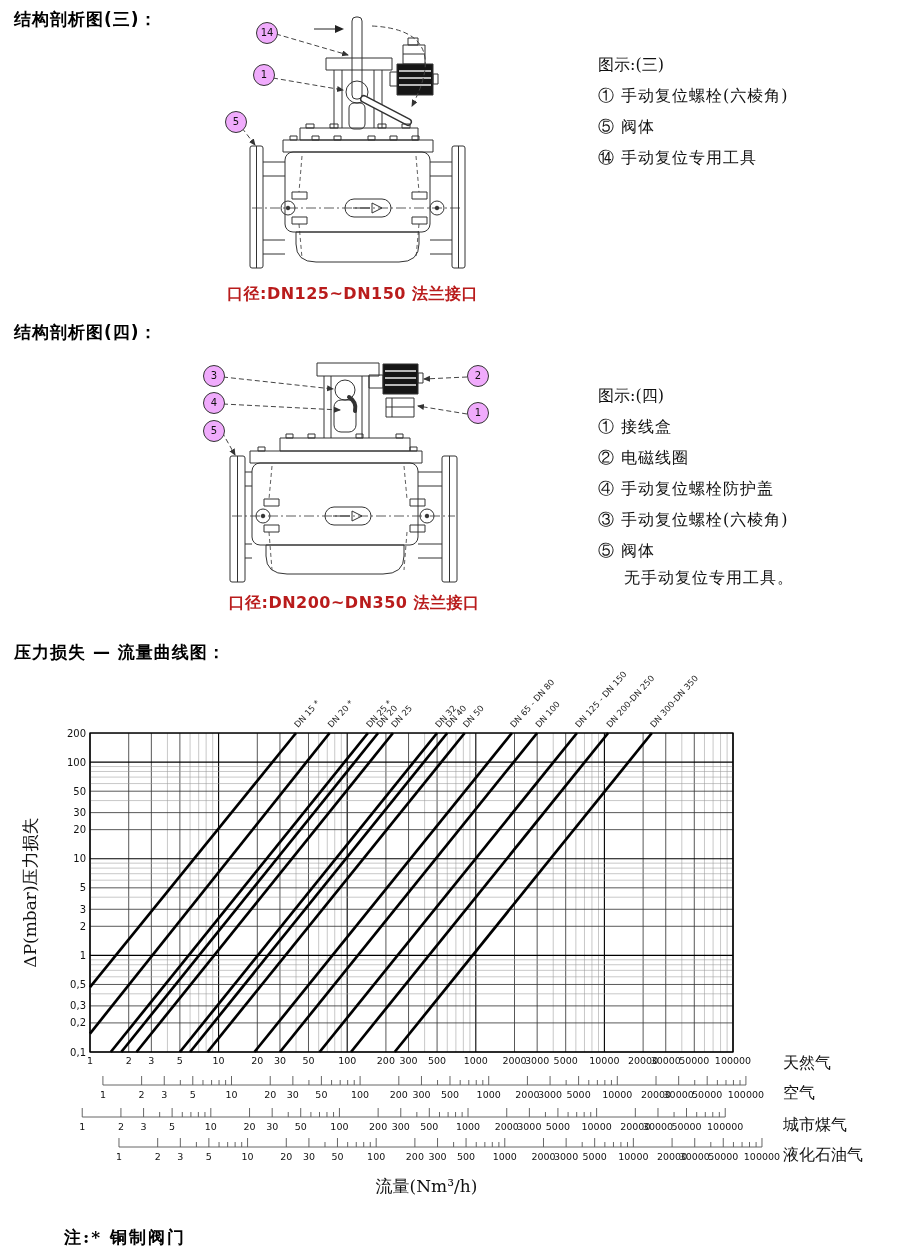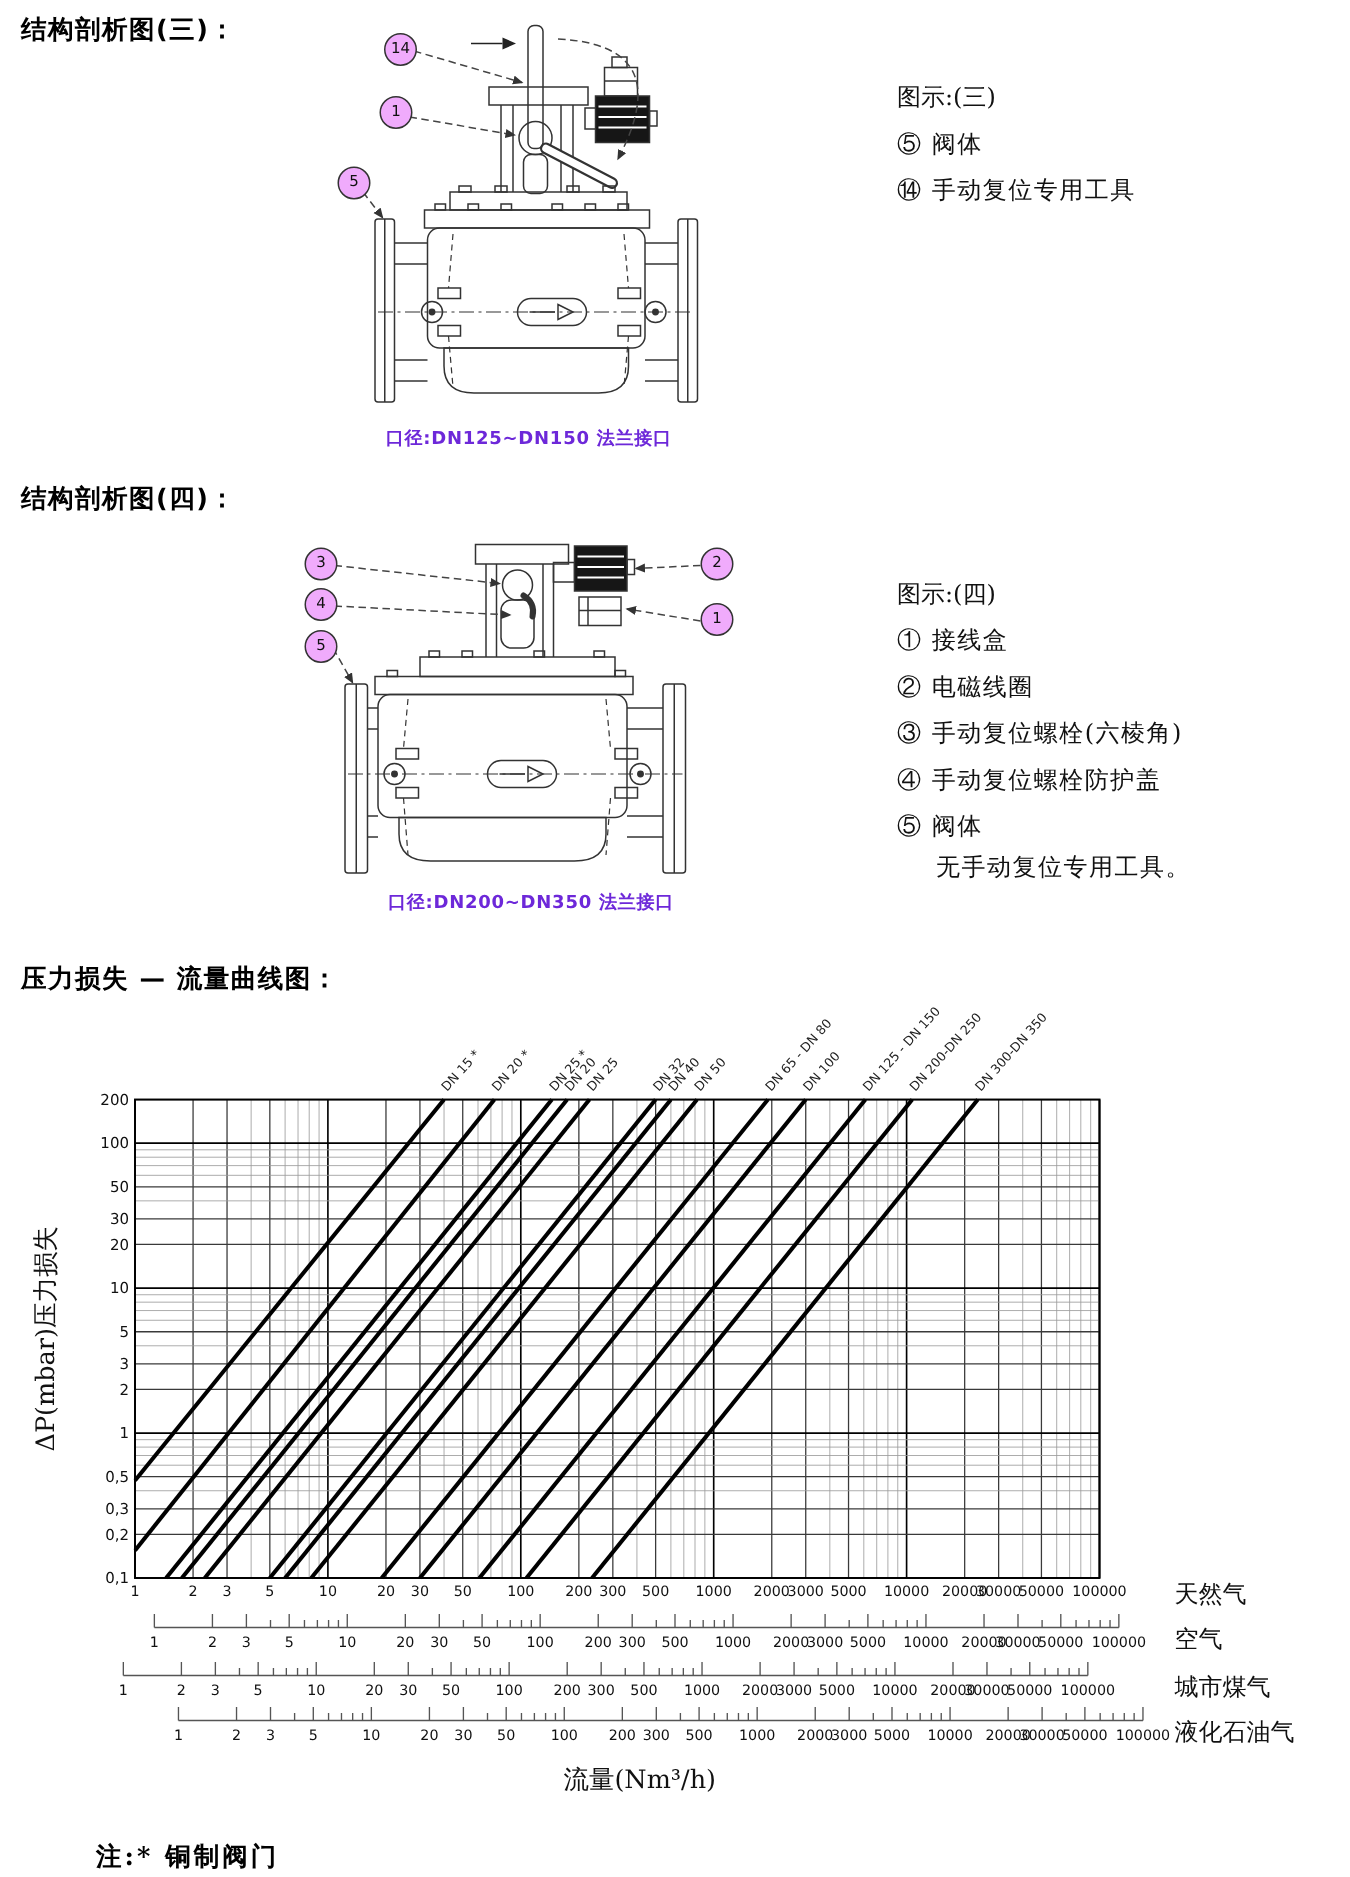--- a/index.html
+++ b/index.html
@@ -1,20 +1,20 @@
 <!DOCTYPE html>
 <html><head>
 <meta charset="utf-8">
 <style>
   html,body{margin:0;padding:0;background:#fff;}
   #page{position:relative;width:900px;height:1251px;background:#fff;overflow:hidden;
         font-family:"DejaVu Sans","Liberation Sans",sans-serif;color:#111;text-decoration:underline;}
   .abs{position:absolute;}
   .sec-title{font-size:17px;font-weight:bold;letter-spacing:1px;color:#000;}
-  .caption{font-size:12px;font-weight:bold;text-align:center;color:#6d28d9;letter-spacing:0.5px;}
+  .caption{font-size:16px;font-weight:bold;text-align:center;color:#b91c1c;letter-spacing:0.5px;}
   .legend{font-family:"DejaVu Serif","Liberation Serif",serif;font-size:16px;color:#111;}
   .legend .lg-title{margin-bottom:8px;}
   .legend .lg-item{margin-top:10px;letter-spacing:1px;}
   .legend .lg-note{margin-top:14px;letter-spacing:1px;}
   .legend .lg-note2{margin-top:6px;padding-left:26px;letter-spacing:1px;}
   .callout{position:absolute;width:20px;height:20px;border:1.3px solid #333;border-radius:50%;
            background:#f0abfc;font-size:10px;line-height:20px;text-align:center;color:#111;z-index:5;}
   .footnote{font-family:"DejaVu Serif","Liberation Serif",serif;font-size:17px;font-weight:bold;
             letter-spacing:2px;color:#000;margin-top:12px;}
   svg{position:absolute;overflow:visible;}
@@ -124,20 +124,21 @@
       <line x1="242" y1="128" x2="255" y2="145" marker-end="url(#ah3)"></line>
     </g>
   </svg>
 
   <div class="callout" style="left:256px;top:22px;">14</div>
   <div class="callout" style="left:253px;top:64px;">1</div>
   <div class="callout" style="left:225px;top:111px;">5</div>
 
   <div class="abs legend" style="left:598px;top:55px;width:300px;">
     <div class="lg-title">图示:(三)</div>
+    <div class="lg-item">① 手动复位螺栓(六棱角)</div>
     <div class="lg-item">⑤ 阀体</div>
     <div class="lg-item">⑭ 手动复位专用工具</div>
   </div>
 
   <div class="abs caption" style="left:205px;top:284px;width:295px;">口径:DN125~DN150 法兰接口</div>
 
   <div class="abs sec-title" style="left:14px;top:321px;">结构剖析图(四)：</div>
 
   <svg class="draw" style="left:190px;top:340px;" width="310" height="260" viewBox="190 340 310 260" fill="none" stroke="#333" stroke-width="1">
     <defs>
@@ -226,22 +227,22 @@
   <div class="callout" style="left:203px;top:365px;">3</div>
   <div class="callout" style="left:203px;top:392px;">4</div>
   <div class="callout" style="left:203px;top:420px;">5</div>
   <div class="callout" style="left:467px;top:365px;">2</div>
   <div class="callout" style="left:467px;top:402px;">1</div>
 
   <div class="abs legend" style="left:598px;top:386px;width:302px;">
     <div class="lg-title">图示:(四)</div>
     <div class="lg-item">① 接线盒</div>
     <div class="lg-item">② 电磁线圈</div>
+    <div class="lg-item">④ 手动复位螺栓防护盖</div>
     <div class="lg-item">③ 手动复位螺栓(六棱角)</div>
-    <div class="lg-item">④ 手动复位螺栓防护盖</div>
     <div class="lg-item">⑤ 阀体</div>
     <div class="lg-note2">无手动复位专用工具。</div>
   </div>
 
   <div class="abs caption" style="left:204px;top:593px;width:300px;">口径:DN200~DN350 法兰接口</div>
 
   <div class="abs sec-title" style="left:14px;top:641px;">压力损失 — 流量曲线图：</div>
 
   <svg style="left:0;top:650px;" width="900" height="560" viewBox="0 650 900 560">
       <line x1="90" y1="733.0214715189895" x2="90" y2="1052" stroke="#000000" stroke-width="1.1"></line>

